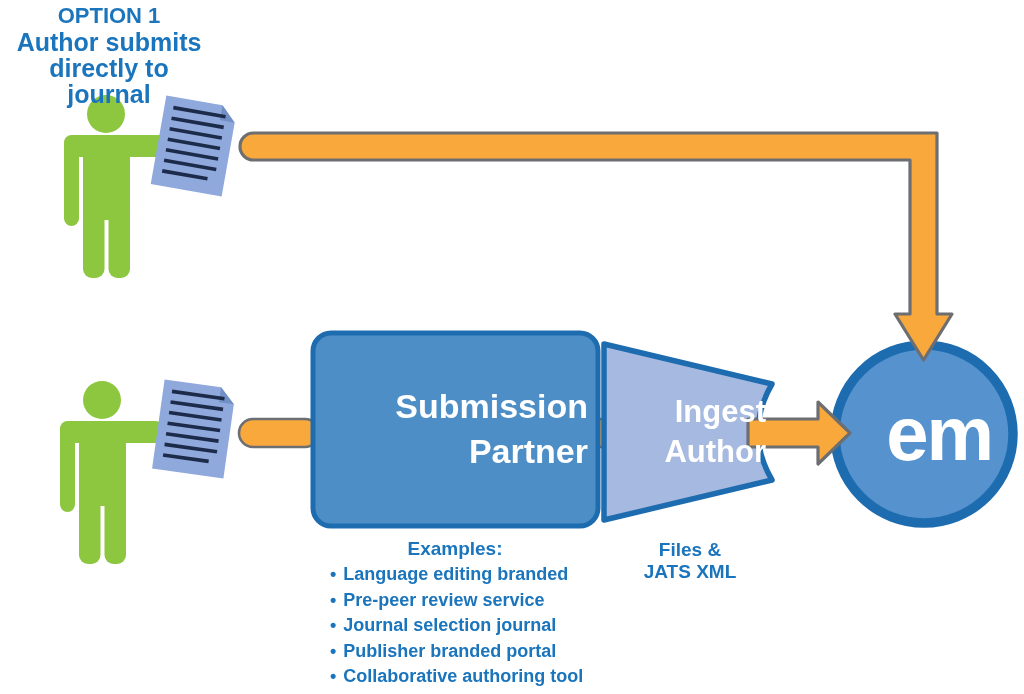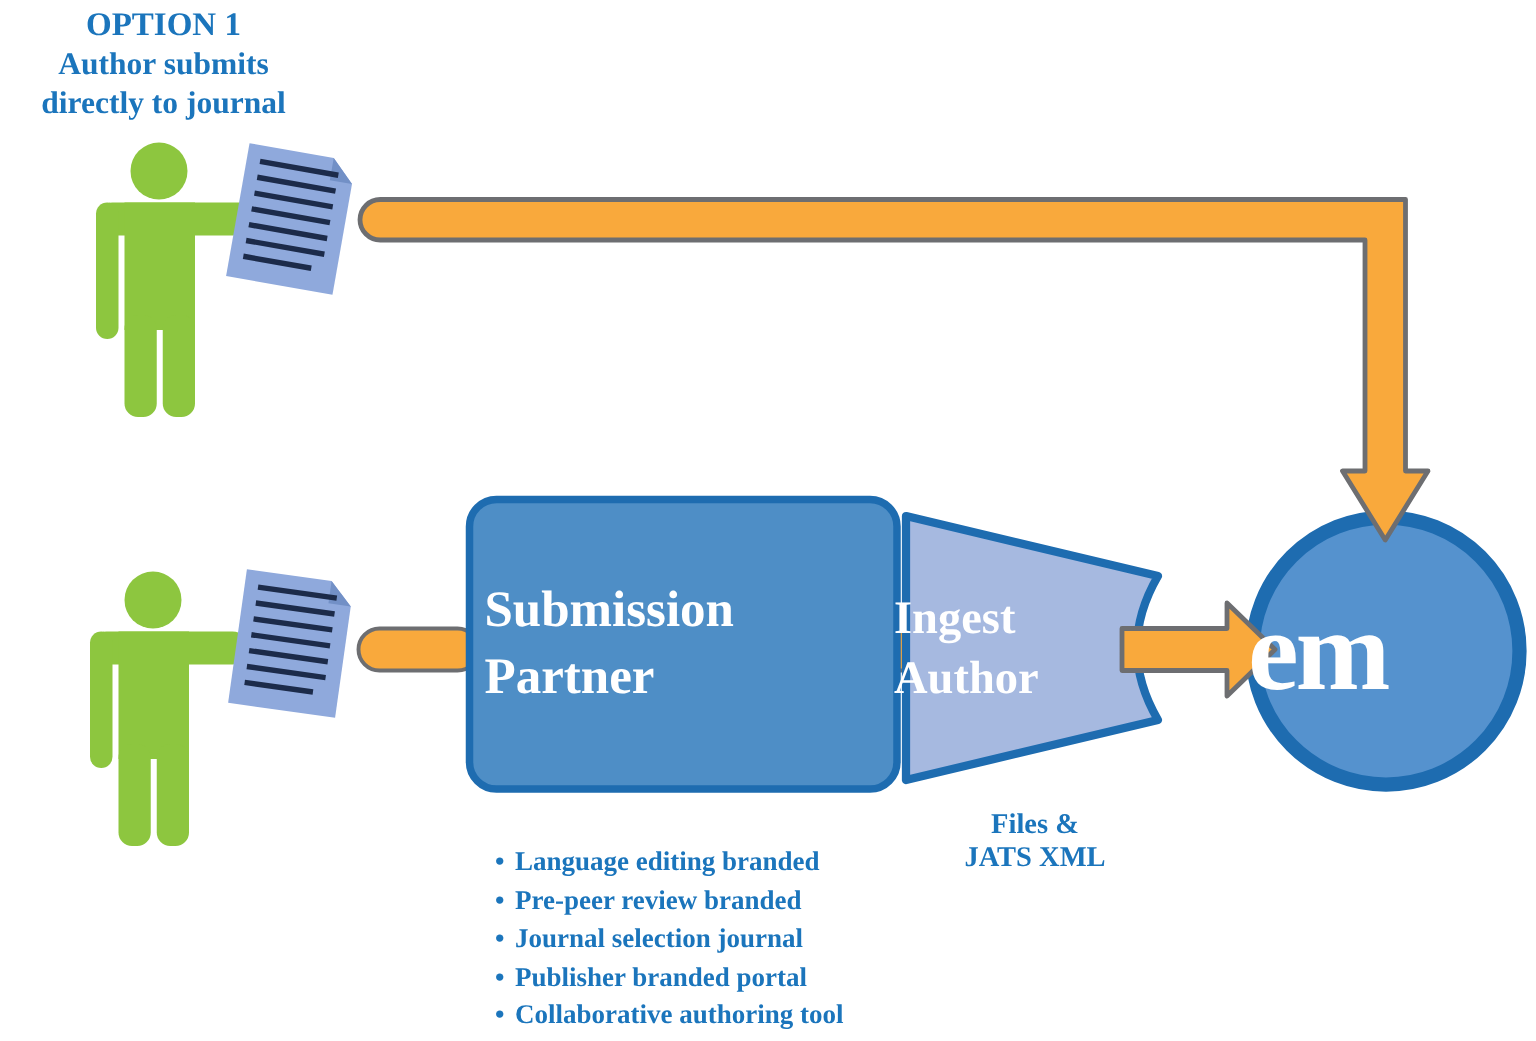--- a/index.html
+++ b/index.html
@@ -1,39 +1,39 @@
 <!DOCTYPE html>
 <html style="--background: #ffffff; --text-blue: #1B75BC; --person-green: #8DC63F; --arrow-orange: #F9A93C; --arrow-outline-gray: #6D6E71; --node-blue-fill: #4E8EC6; --node-blue-border: #1E6CB0; --funnel-fill: #A6B9E0; --em-circle-fill: #5592CE; --document-fill: #8FA9DC; --document-fold: #7290C6; --document-lines: #1C2B4A; --white-text: #FFFFFF;"><head>
 <meta charset="utf-8">
 <style>
   html,body { margin:0; padding:0; background:#fff; }
   .stage {
     position:relative; width:1024px; height:694px;
     background:var(--background,#fff);
-    font-family:Liberation Serif, serif;
+    font-family:Liberation Sans, sans-serif;
     overflow:hidden;
   }
   svg.canvas { position:absolute; left:0; top:0; }
 
   
   .orange  { fill:var(--arrow-orange); stroke:var(--arrow-outline-gray); stroke-width:2.6; stroke-linejoin:round; }
   .orange-head { stroke-width:3.2; }
   .node-box  { fill:var(--node-blue-fill); stroke:var(--node-blue-border); stroke-width:5; }
   .funnel    { fill:var(--funnel-fill); stroke:var(--node-blue-border); stroke-width:5.5; stroke-linejoin:round; }
   .em-circle { fill:var(--em-circle-fill); stroke:var(--node-blue-border); stroke-width:9.5; }
   .person    { fill:var(--person-green); }
   .doc-body  { fill:var(--document-fill); }
   .doc-fold  { fill:var(--document-fold); }
   .doc-line  { fill:var(--document-lines); }
 
   
   .blue-text { position:absolute; color:var(--text-blue); font-weight:bold; text-align:center; }
   .opt-title { font-size:22px; line-height:27px; }
-  .opt-line  { font-size:21px; line-height:26px; }
-  .node-label { position:absolute; color:var(--white-text); font-weight:bold; text-align:left; }
+  .opt-line  { font-size:25px; line-height:26px; }
+  .node-label { position:absolute; color:var(--white-text); font-weight:bold; text-align:right; }
   #sp-label     { left:323px; top:384px; width:265px; font-size:34px; line-height:45px; }
   #ingest-label { left:596px; top:392px; width:170px; font-size:31px; line-height:40px; }
   #em-label     { left:832px; top:386px; width:160px; font-size:76px; line-height:96px; letter-spacing:-2px; }
   #option1-block { left:6px;  top:2px;   width:206px; }
   #option2-block { left:3px;  top:582px; width:214px; }
   #examples-heading { left:345px; top:537px; width:220px; font-size:19px; line-height:24px; }
   #examples-list { position:absolute; left:330px; top:562px; color:var(--text-blue); font-weight:bold; font-size:18px; }
   .example-row { display:flex; align-items:baseline; line-height:25.5px; white-space:nowrap; }
   .example-row .bullet { margin-right:7px; }
   #files-caption { left:610px; top:539px; width:160px; font-size:19px; line-height:22px; }
@@ -89,28 +89,29 @@
     <div class="opt-title">OPTION 1</div>
     <div class="opt-line">Author submits</div>
     <div class="opt-line">directly to journal</div>
   </div>
 
 
   <div class="node-label" id="sp-label">Submission Partner</div>
   <div class="node-label" id="ingest-label">Ingest Author</div>
   <div class="node-label" id="em-label">em</div>
 
+  <div class="blue-text" id="examples-heading">Examples:</div>
   <div id="examples-list">
     <div class="example-row">
       <span class="bullet">•</span>
       <span>Language editing branded</span>
     </div>
     <div class="example-row">
       <span class="bullet">•</span>
-      <span>Pre-peer review branded</span>
+      <span>Pre-peer review service</span>
     </div>
     <div class="example-row">
       <span class="bullet">•</span>
       <span>Journal selection journal</span>
     </div>
     <div class="example-row">
       <span class="bullet">•</span>
       <span>Publisher branded portal</span>
     </div>
     <div class="example-row">

